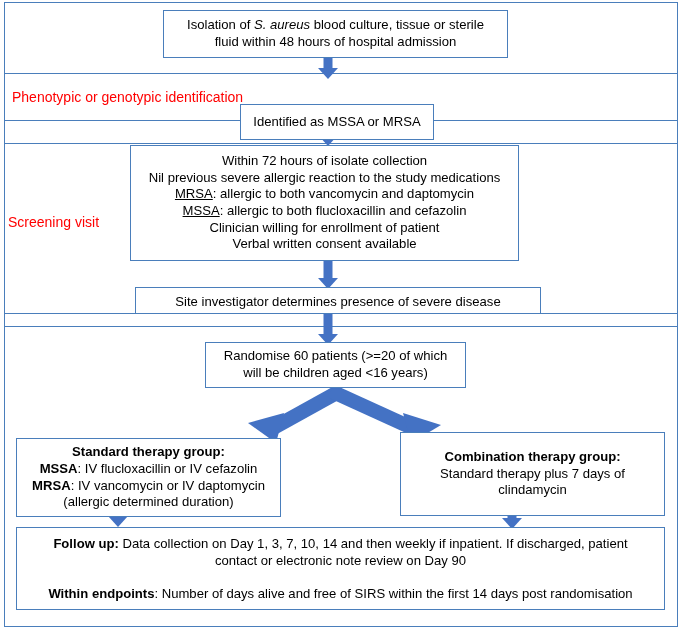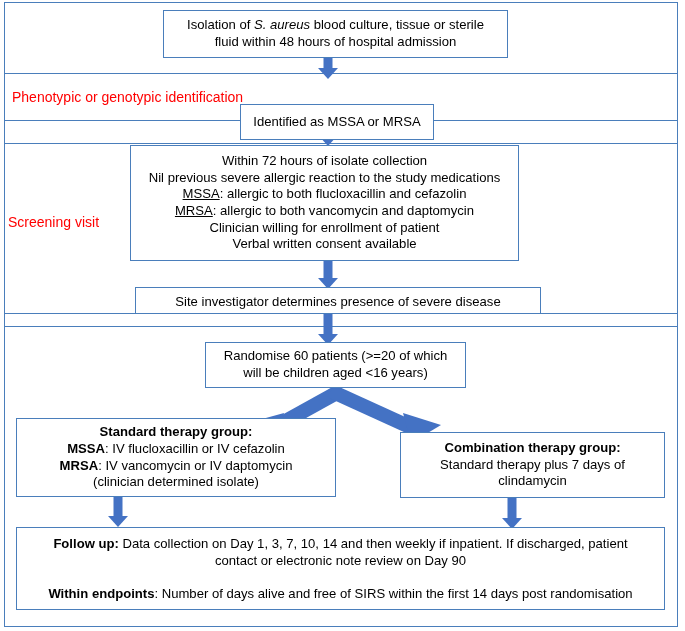--- a/index.html
+++ b/index.html
@@ -168,43 +168,43 @@
     <span class="ln">fluid within 48 hours of hospital admission</span>
   </div>
 
   <div class="node" style="left:240px; top:84px; width:194px; height:36px;margin-top:20px;">
     <span class="ln">Identified as MSSA or MRSA</span>
   </div>
 
   <div class="node" style="left:130px; top:145px; width:389px; height:116px;">
     <span class="ln">Within 72 hours of isolate collection</span>
     <span class="ln">Nil previous severe allergic reaction to the study medications</span>
+    <span class="ln"><span class="u">MRSA</span><span>: allergic to both vancomycin and daptomycin</span></span>
     <span class="ln"><span class="u">MSSA</span><span>: allergic to both flucloxacillin and cefazolin</span></span>
-    <span class="ln"><span class="u">MRSA</span><span>: allergic to both vancomycin and daptomycin</span></span>
     <span class="ln">Clinician willing for enrollment of patient</span>
     <span class="ln">Verbal written consent available</span>
   </div>
 
   <div class="node" style="left:135px; top:287px; width:406px; height:27px;justify-content:flex-end;">
     <span class="ln">Site investigator determines presence of severe disease</span>
   </div>
 
   <div class="node" style="left:205px; top:342px; width:261px; height:46px;">
     <span class="ln">Randomise 60 patients (&gt;=20 of which</span>
     <span class="ln">will be children aged &lt;16 years)</span>
   </div>
 
-  <div class="node" style="left:16px; top:418px; width:320px; height:79px;">
+  <div class="node" style="left:16px; top:438px; width:265px; height:79px;">
     <span class="ln b">Standard therapy group:</span>
     <span class="ln"><span class="b">MSSA</span><span>: IV flucloxacillin or IV cefazolin</span></span>
     <span class="ln"><span class="b">MRSA</span><span>: IV vancomycin or IV daptomycin</span></span>
-    <span class="ln">(clinician determined isolate)</span>
-  </div>
-
-  <div class="node" style="left:400px; top:432px; width:265px; height:66px;">
+    <span class="ln">(allergic determined duration)</span>
+  </div>
+
+  <div class="node" style="left:400px; top:432px; width:265px; height:84px;">
     <span class="ln b">Combination therapy group:</span>
     <span class="ln">Standard therapy plus 7 days of</span>
     <span class="ln">clindamycin</span>
   </div>
 
   <div class="node" style="left:16px; top:527px; width:649px; height:83px; padding:6px 14px; justify-content:flex-end;">
     <span class="ln wrap" style="margin-bottom:17px;"><span class="b">Follow up:</span><span> Data collection on Day 1, 3, 7, 10, 14 and then weekly if inpatient. If discharged, patient contact or electronic note review on Day 90</span></span>
     <span class="ln wrap"><span class="b">Within endpoints</span><span>: Number of days alive and free of SIRS within the first 14 days post randomisation</span></span>
   </div>
 

